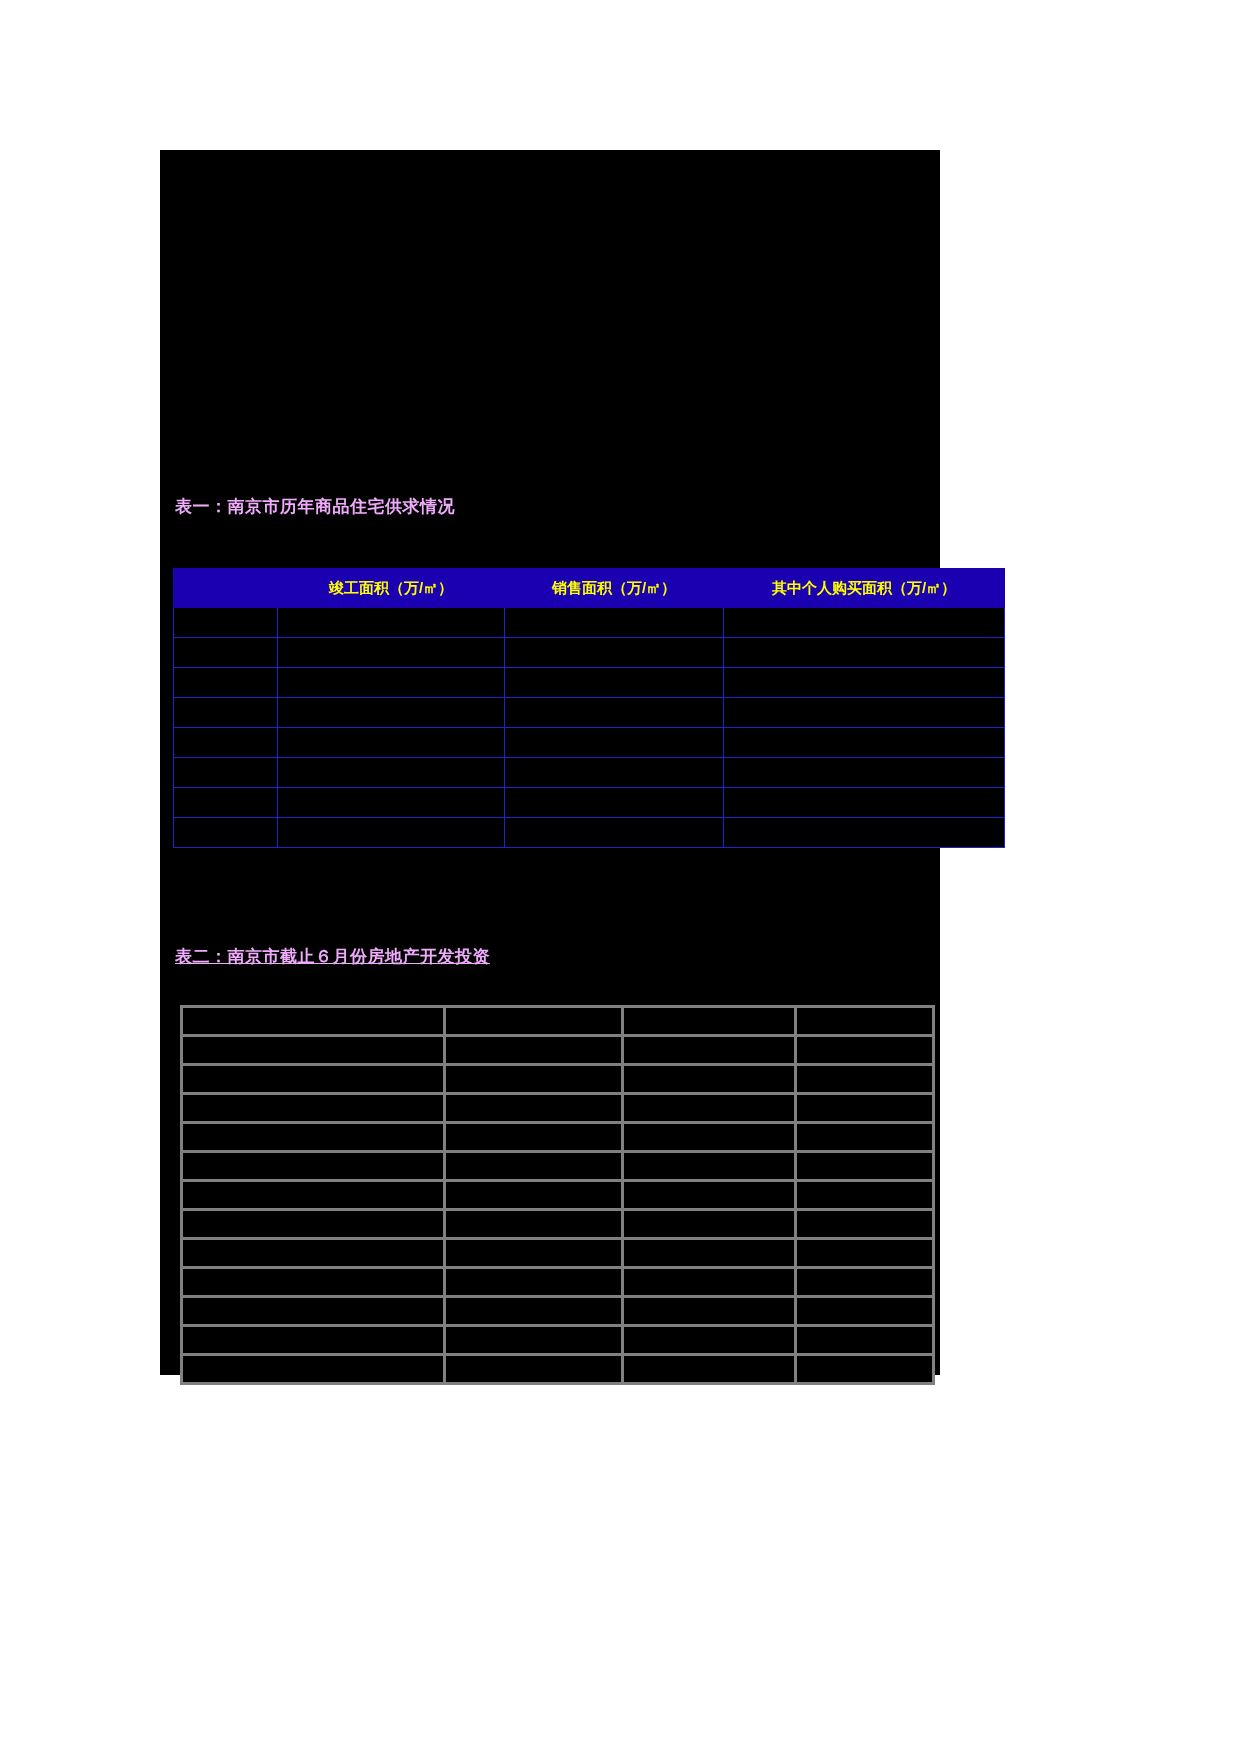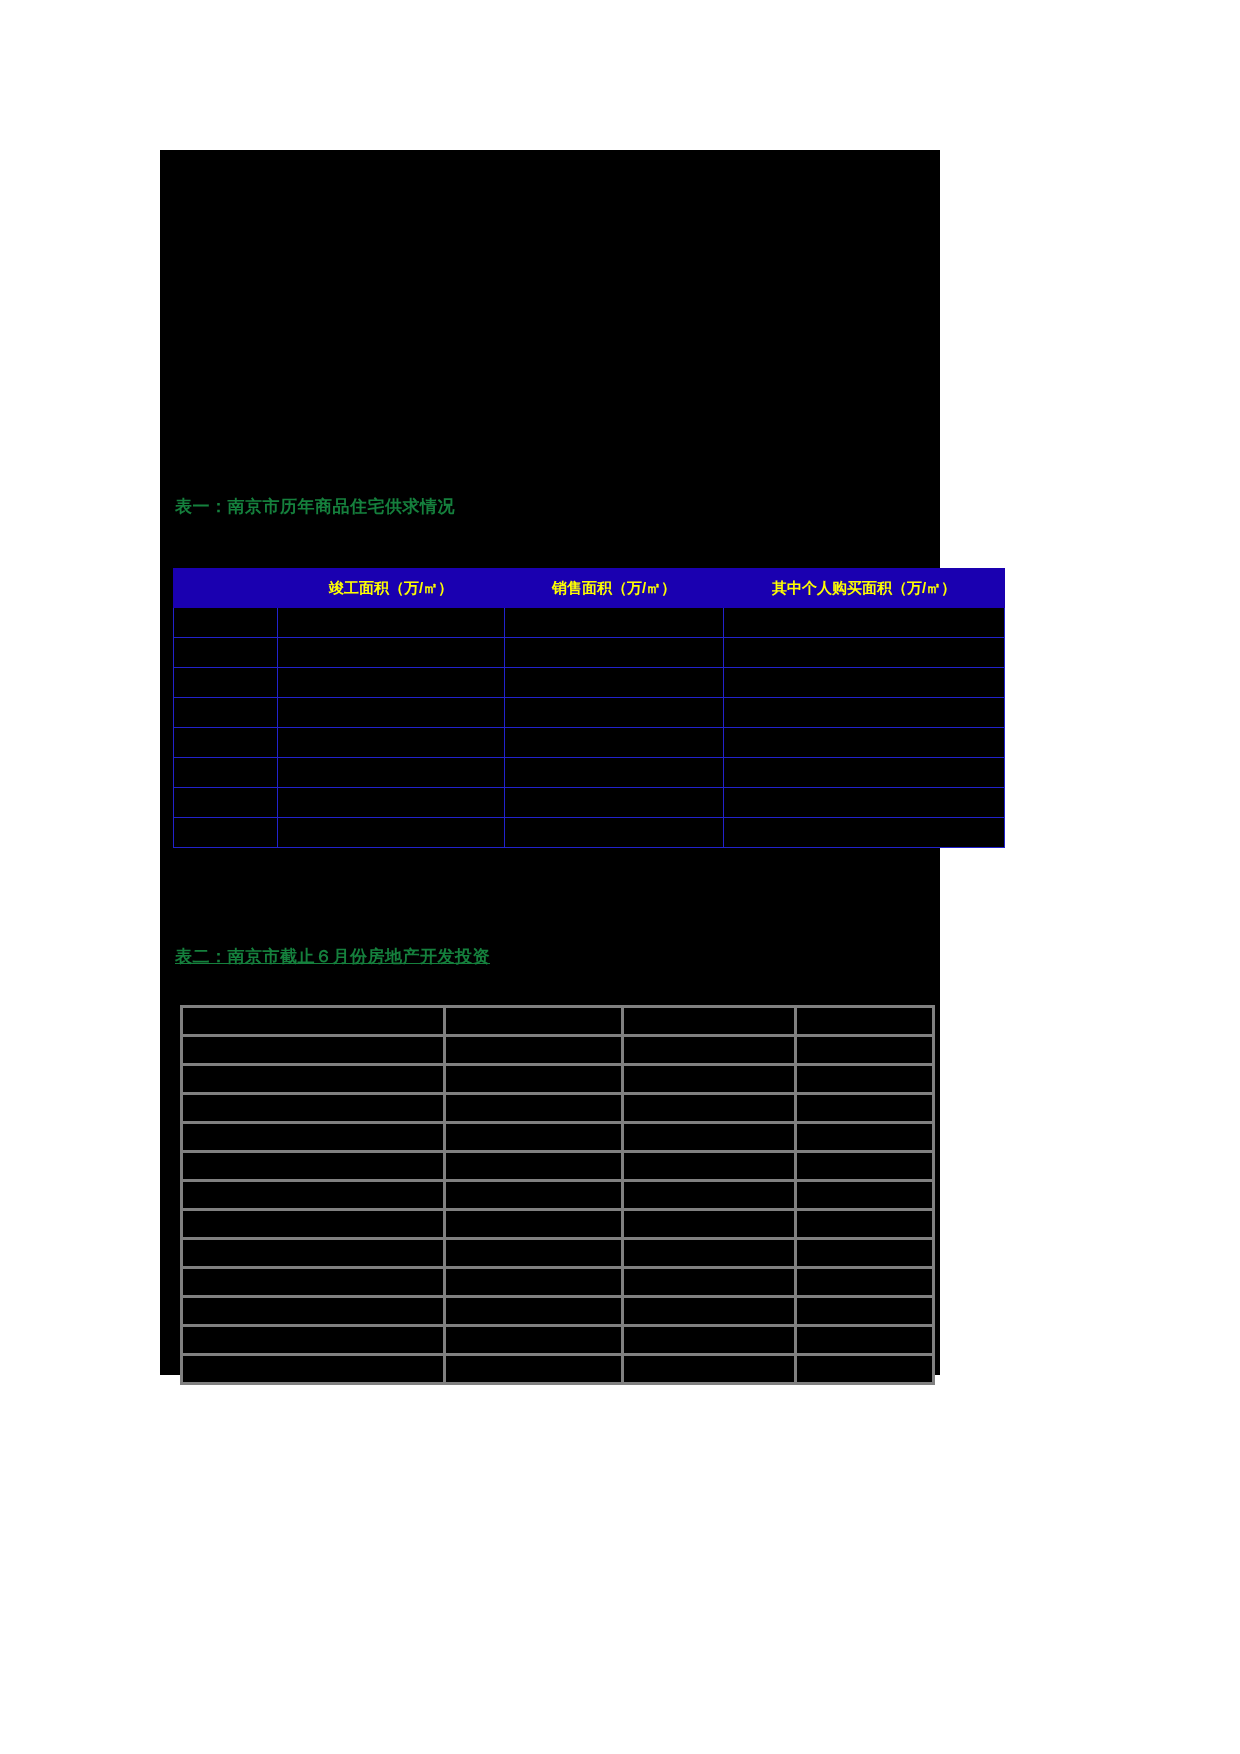--- a/index.html
+++ b/index.html
@@ -17,21 +17,21 @@
   .page {
     position: absolute;
     left: 160px;
     top: 150px;
     width: 780px;
     height: 1225px;
     background: #000000;
   }
   .title {
     position: absolute;
-    color: #15803d;
+    color: #f0abfc;
     font-weight: bold;
     font-size: 17px;
     white-space: nowrap;
     letter-spacing: 0.5px;
   }
   #title-one { left: 15px; top: 345px; }
   #title-two { left: 15px; top: 795px; text-decoration: underline; }
 
   
   .t1 {

